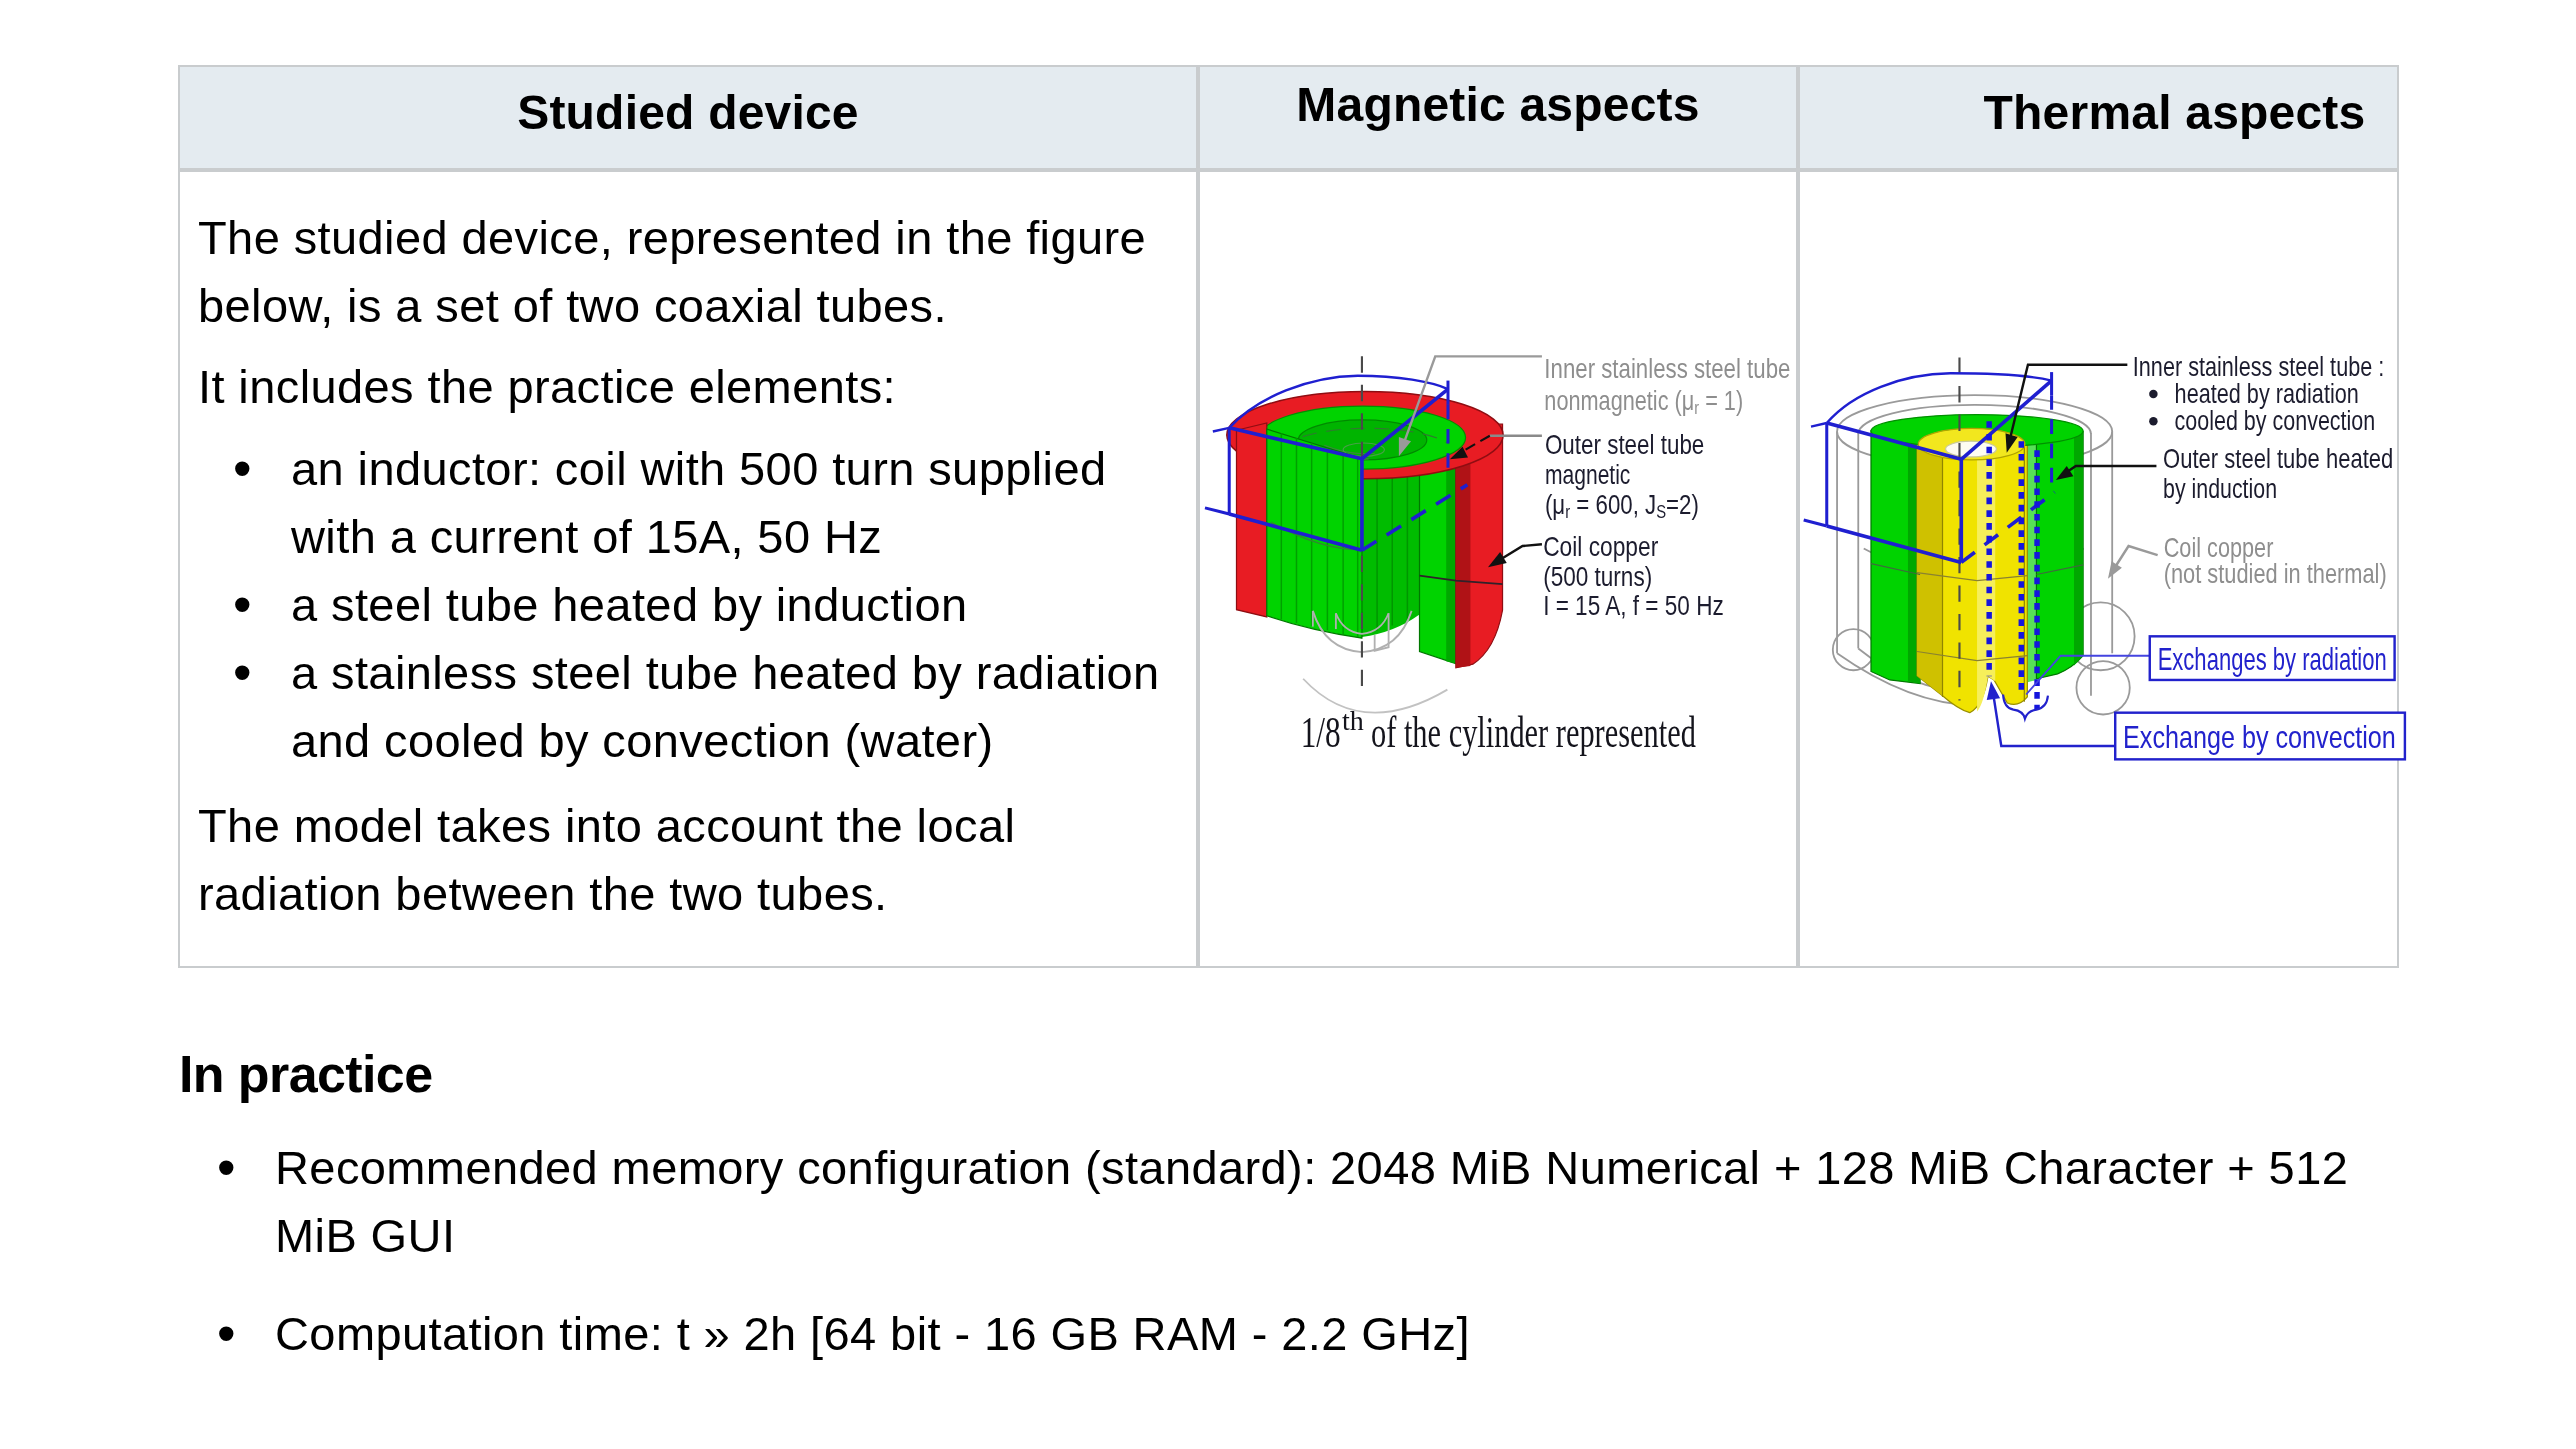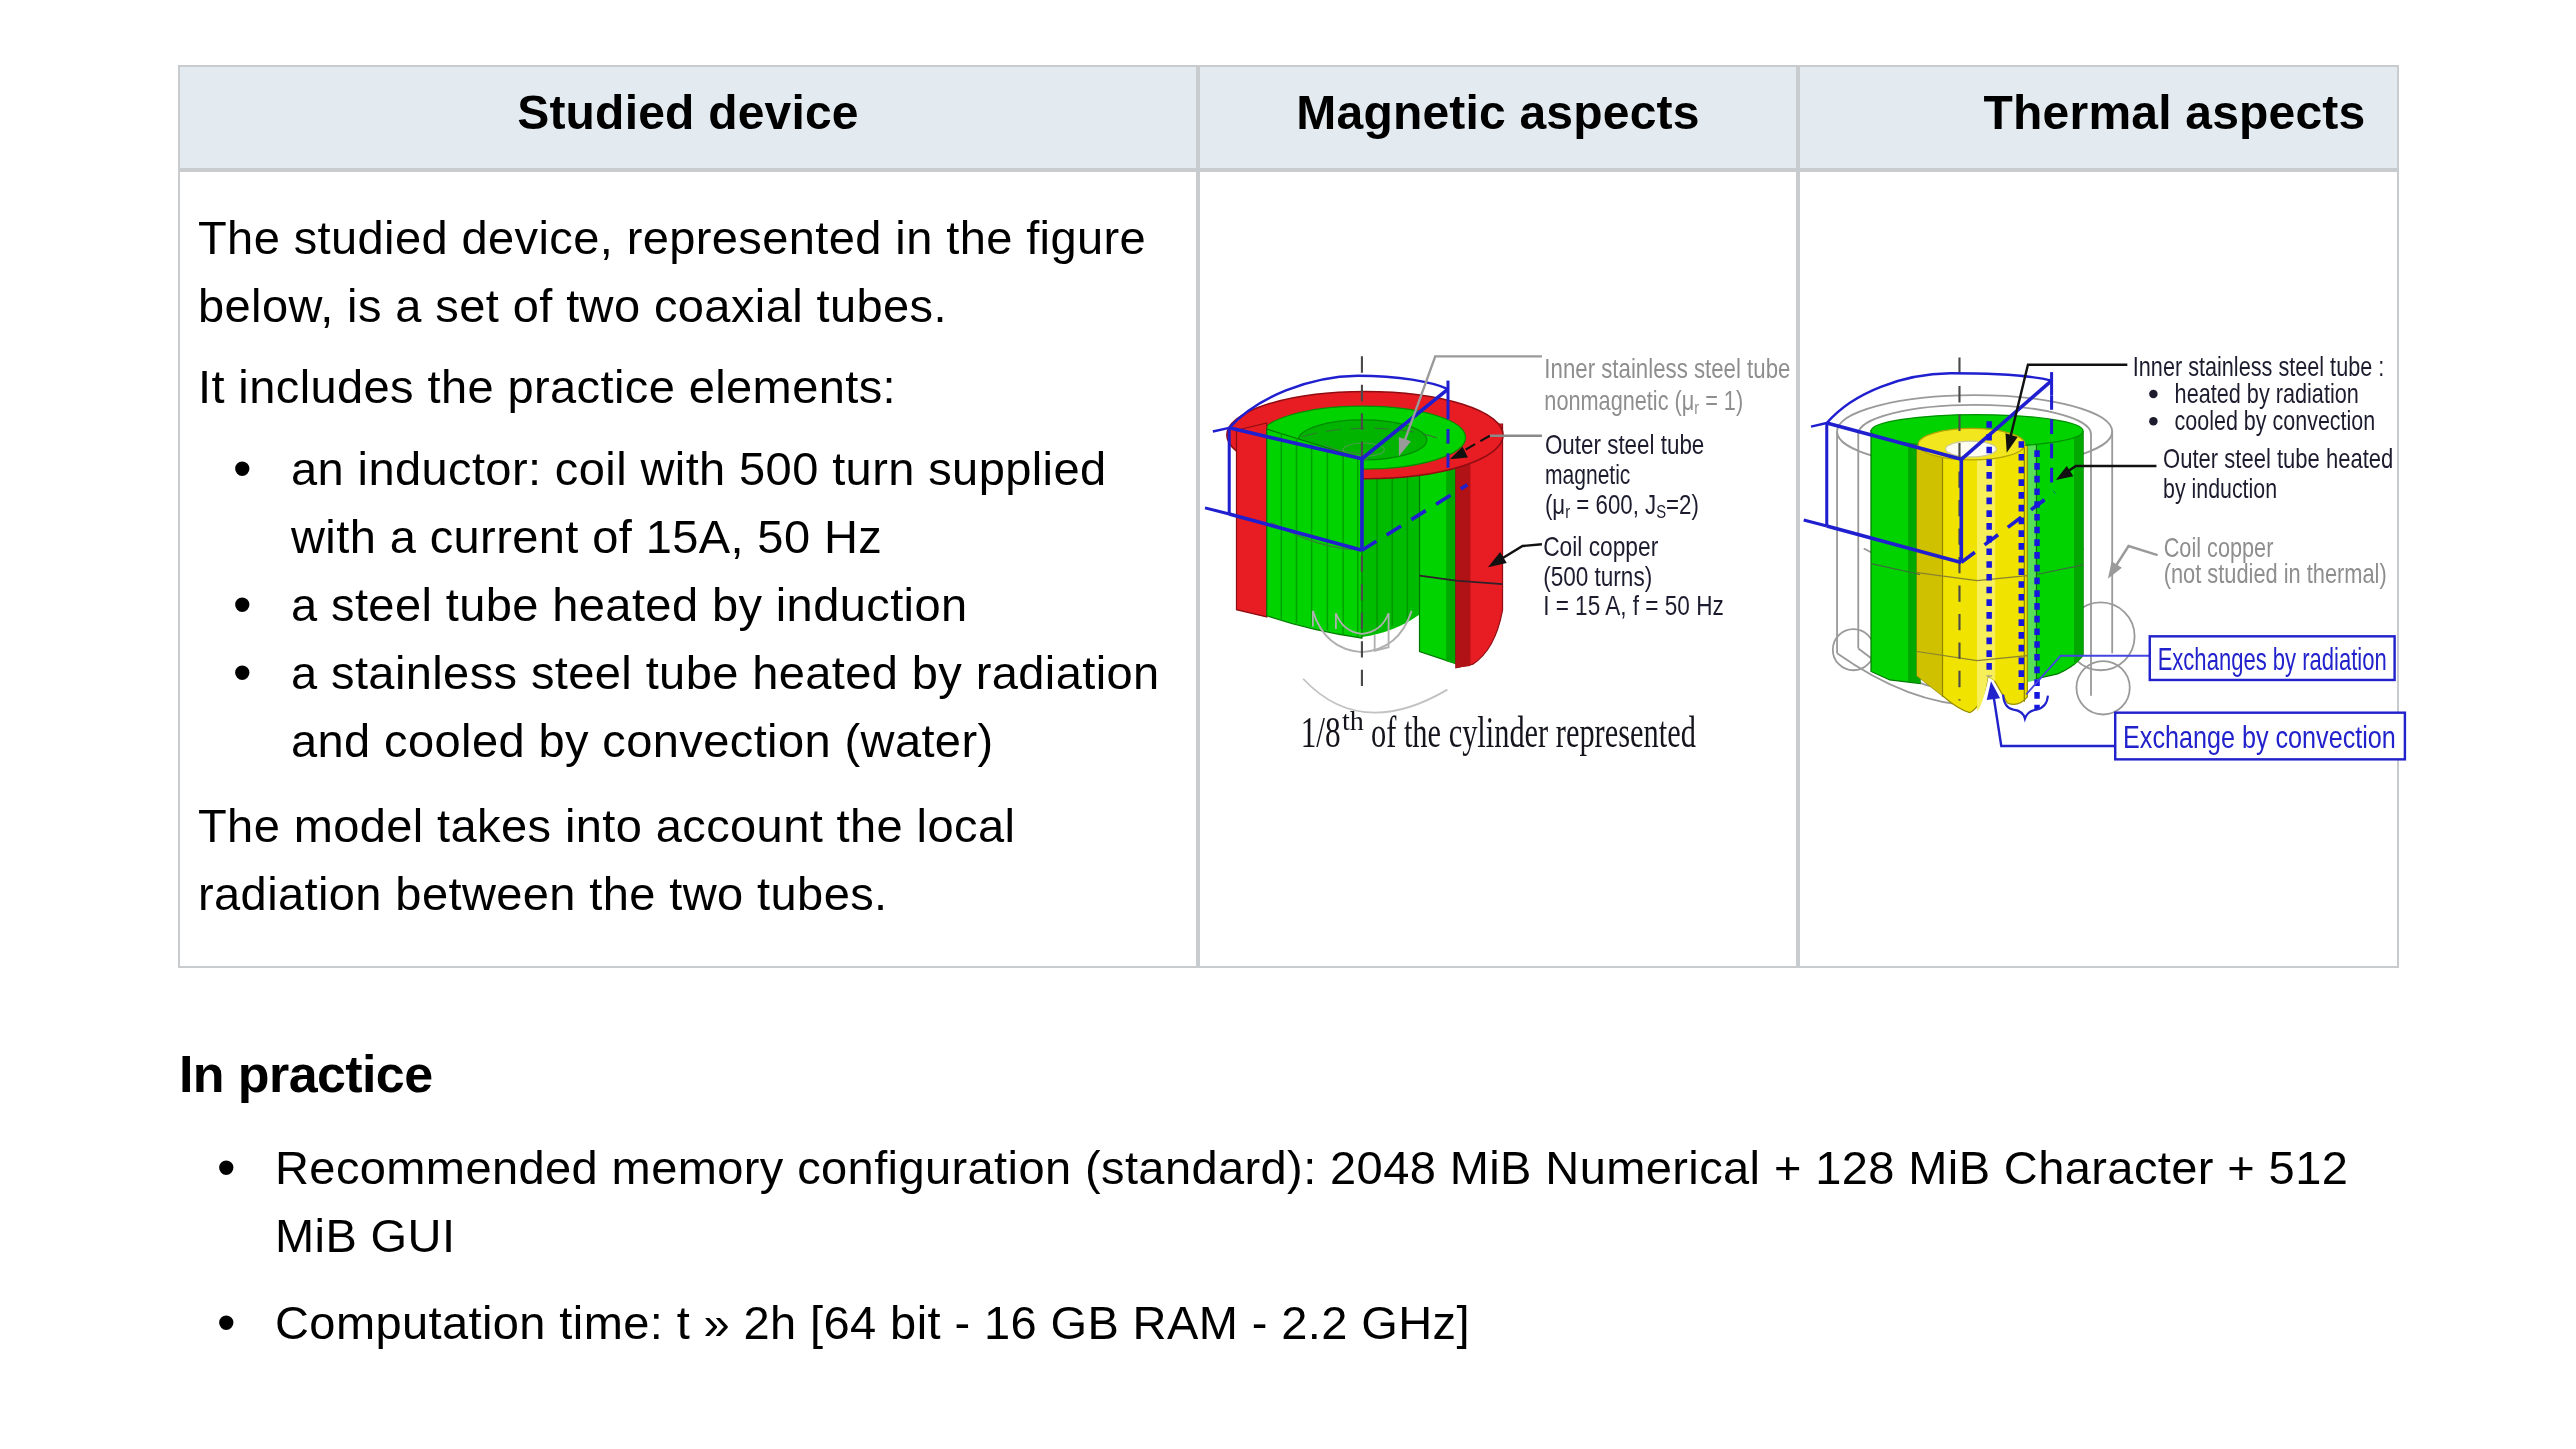--- a/index.html
+++ b/index.html
@@ -9,33 +9,33 @@
 #col1txt { position:absolute; left:198px; top:204px; width:994px; font-size:47px; letter-spacing:0.4px; line-height:68px; color:#000; }
 #col1txt p { margin:0 0 13.3px 0; }
 #col1txt ul { list-style:none; margin:0 0 17px 0; padding:0 0 0 93px; }
 #col1txt li { position:relative; }
 #col1txt li:before { content:"\2022"; position:absolute; left:-58px; font-size:53px; line-height:68px; }
 #bottom { position:absolute; left:179px; top:1036px; color:#000; }
 #bottom .h { font-size:52px; font-weight:bold; letter-spacing:-0.6px; line-height:76px; }
 #bottom .h .n { font-weight:400; }
 #bottom ul { list-style:none; margin:22px 0 0 0; padding:0 0 0 96px; font-size:47px; letter-spacing:0.4px; line-height:68px; }
 #bottom li { position:relative; }
-#bottom li+li { margin-top:19px; }
+#bottom li+li { margin-top:30px; }
 #bottom li:before { content:"\2022"; position:absolute; left:-58px; font-size:53px; line-height:68px; }
 </style></head>
 <body>
 
 <div class="cell hd" style="left:178px;top:65px;width:1020px;height:105px"></div>
 <div class="cell hd" style="left:1198px;top:65px;width:600px;height:105px"></div>
 <div class="cell hd" style="left:1798px;top:65px;width:601px;height:105px"></div>
 <div class="cell" style="left:178px;top:170px;width:1020px;height:798px"></div>
 <div class="cell" style="left:1198px;top:170px;width:600px;height:798px"></div>
 <div class="cell" style="left:1798px;top:170px;width:601px;height:798px"></div>
 <div class="hdt" style="left:178px;top:85px;width:1020px">Studied device</div>
-<div class="hdt" style="left:1198px;top:85px;width:600px">Magnetic aspects</div>
+<div class="hdt" style="left:1198px;top:77px;width:600px">Magnetic aspects</div>
 <div class="hdt" style="left:1874px;top:85px;width:601px">Thermal aspects</div>
 
 <div id="col1txt">
 <p>The studied device, represented in the figure<br>below, is a set of two coaxial tubes.</p>
 <p>It includes the practice elements:</p>
 <ul>
 <li>an inductor: coil with 500 turn supplied<br>with a current of 15A, 50 Hz</li>
 <li>a steel tube heated by induction</li>
 <li>a stainless steel tube heated by radiation<br>and cooled by convection (water)</li>
 </ul>

